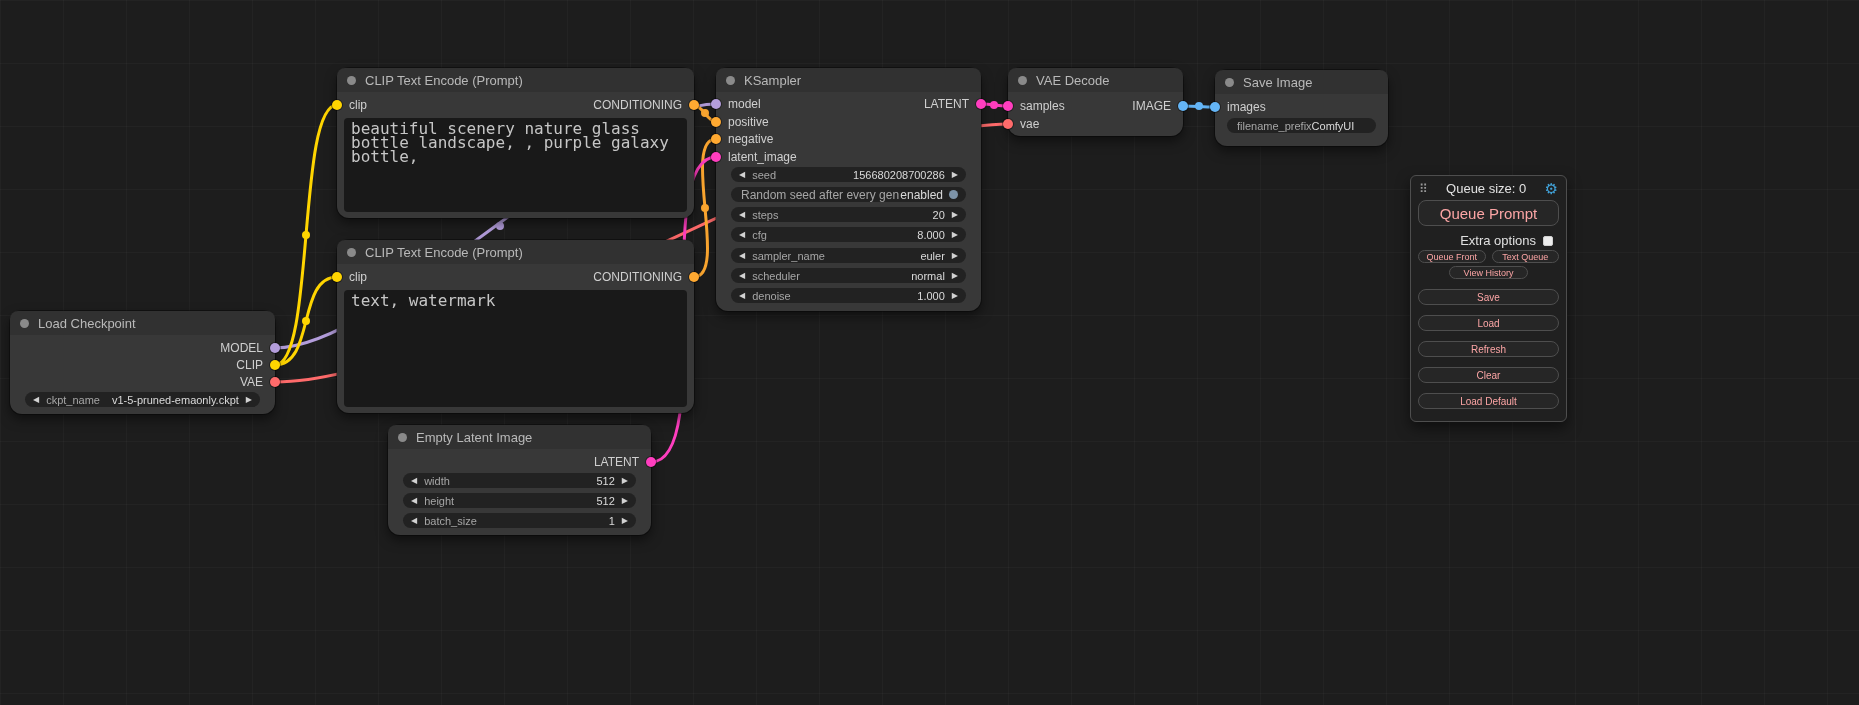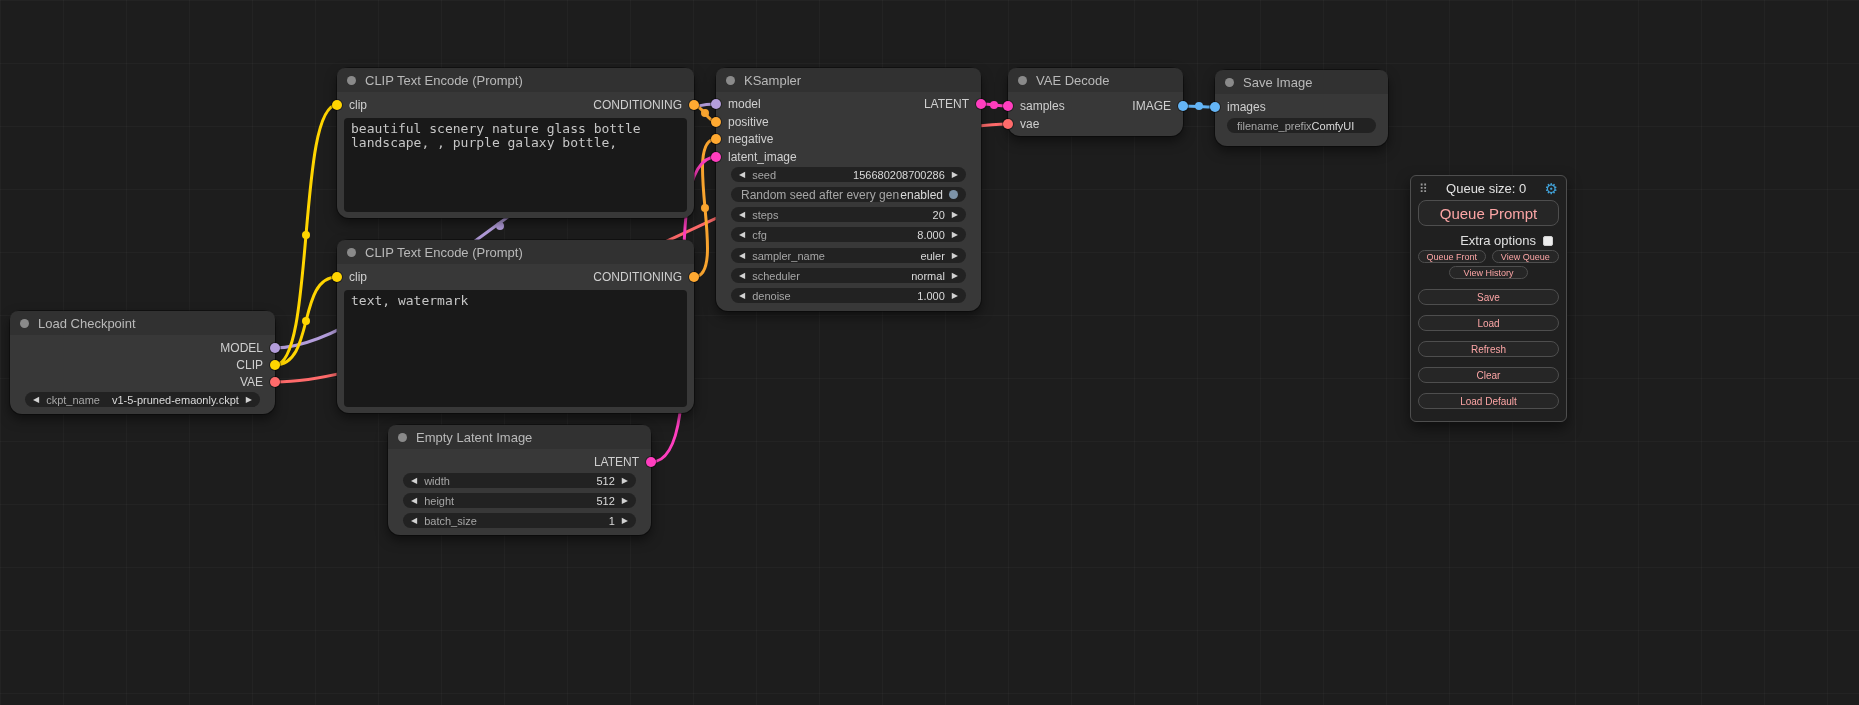--- a/index.html
+++ b/index.html
@@ -30,21 +30,21 @@
   .widget{position:absolute;height:15px;background:#222;border-radius:8px;
     display:flex;align-items:center;padding:0 8px;font-size:11px;color:#b0b0b0;
     white-space:nowrap;overflow:hidden;}
   .arrow{font-size:8px;color:#d2d2d2;line-height:1;flex:none;}
   .wname{margin-left:7px;color:#a6a6a6;}
   .wvalue{margin-left:auto;color:#dadada;}
   .wvalue.pad{margin-right:7px;}
   .knob{width:9px;height:9px;border-radius:50%;background:#7d93a8;margin-left:6px;flex:none;}
 
   .prompt{position:absolute;background:#191919;border-radius:4px;padding:4px 7px;
-    font-family:"DejaVu Sans Mono",monospace;font-size:13px;line-height:14px;
+    font-family:"DejaVu Sans Mono",monospace;font-size:16px;line-height:14px;
     color:#c6c6c6;overflow:hidden;}
 
   #menu{position:absolute;left:1410px;top:175px;width:157px;height:247px;
     background:#202020;border:1px solid #4e4e4e;border-radius:6px;z-index:3;
     color:#ddd;box-shadow:0 6px 14px rgba(0,0,0,.5);}
   .mhead{display:flex;align-items:center;justify-content:space-between;padding:5px 8px 0 8px;}
   .drag-handle{color:#999;font-size:12px;}
   .gear{font-size:15px;line-height:1;}
   .qsize{font-size:13px;color:#e2e2e2;}
   .btn{display:flex;align-items:center;justify-content:center;background:#262626;
@@ -279,21 +279,21 @@
       <span class="qsize">Queue size: 0</span>
       <span class="gear" style="color: rgb(65, 162, 216);">⚙</span>
     </div>
     <div class="btn qp">Queue Prompt</div>
     <div class="extra">
       <span>Extra options</span>
       <span class="checkbox"></span>
     </div>
     <div class="small-row">
       <div class="btn small">Queue Front</div>
-      <div class="btn small">View Queue</div>
+      <div class="btn small">Text Queue</div>
     </div>
     <div class="btn vh">View History</div>
     <div class="btn big" style="top:113px">Save</div>
     <div class="btn big" style="top:139px">Load</div>
     <div class="btn big" style="top:165px">Refresh</div>
     <div class="btn big" style="top:191px">Clear</div>
     <div class="btn big" style="top:217px">Load Default</div>
   </div>
 
 </div>

